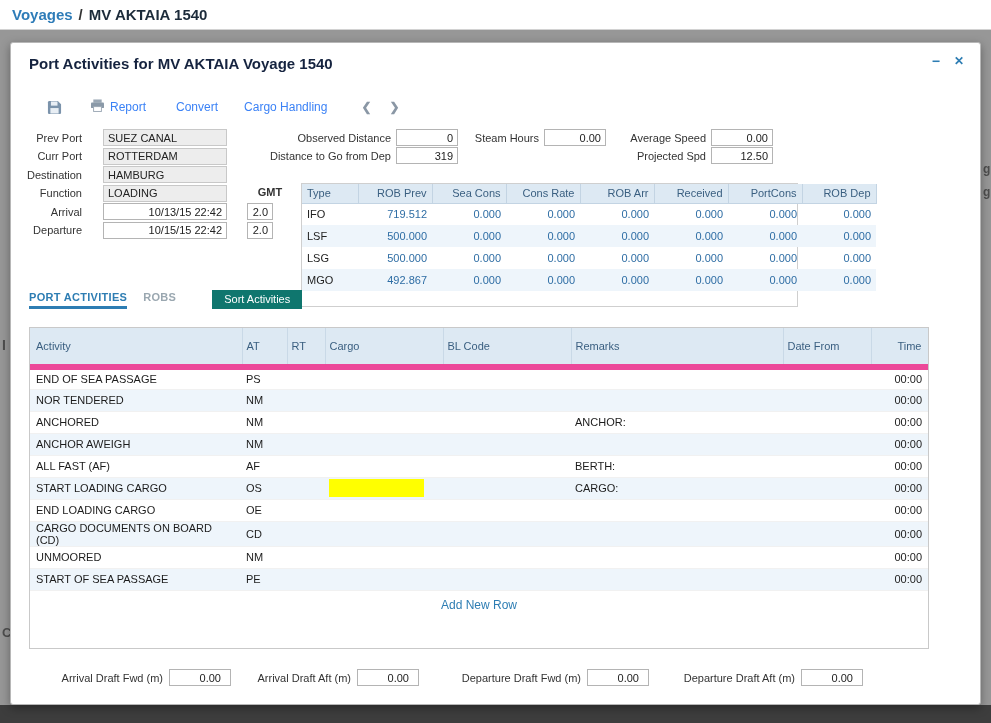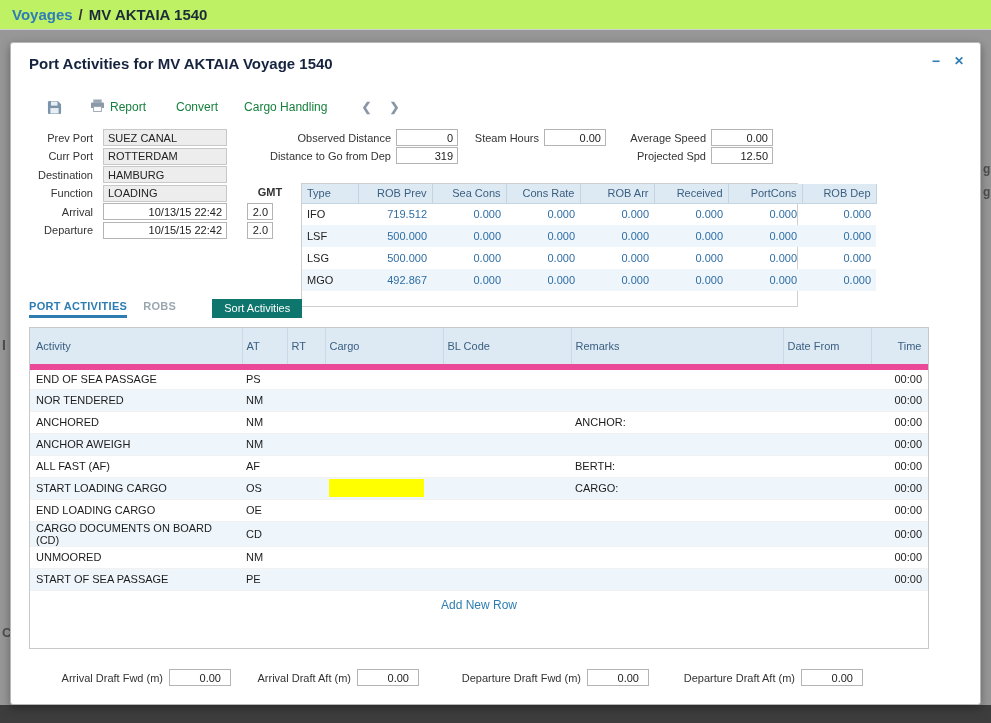--- a/index.html
+++ b/index.html
@@ -5,21 +5,21 @@
   * { margin:0; padding:0; box-sizing:border-box; }
   html,body { width:991px; height:723px; }
   body {
     font-family:"Liberation Sans",sans-serif;
     position:relative; overflow:hidden;
     background:#979797;
   }
   
   .topbar {
     position:absolute; top:0; left:0; width:100%; height:30px;
-    background:#bef264; border-bottom:1px solid #d2d2d2;
+    background:#ffffff; border-bottom:1px solid #d2d2d2;
     display:flex; align-items:center; padding-left:12px;
     font-size:15px; font-weight:bold;
   }
   .crumb-link { color:#2e7cb8; cursor:pointer; }
   .crumb-sep { color:#333; margin:0 6px; font-weight:bold; }
   .crumb-cur { color:#1c2b3a; }
   
   .backdrop { position:absolute; top:31px; left:0; width:100%; height:692px; background:#979797; }
   .bottomstrip { position:absolute; bottom:0; left:0; width:100%; height:18px; background:#3d3d3d; }
   .frag { position:absolute; font-size:12px; color:#4e4e4e; font-weight:bold; }
@@ -37,31 +37,31 @@
     position:absolute; left:18px; top:12px;
     font-size:15px; font-weight:bold; color:#15233f;
   }
   .modal-controls { position:absolute; right:16px; top:10px; display:flex; gap:14px; }
   .mc-btn { color:#2d7db3; font-weight:bold; cursor:pointer; font-size:14px; line-height:16px; }
   
   .toolbar {
     position:absolute; left:36px; top:54px; height:20px;
     display:flex; align-items:center; font-size:12px;
   }
-  .tb-link { color:#15803d; cursor:pointer; display:flex; align-items:center; gap:5px; }
+  .tb-link { color:#3b82f6; cursor:pointer; display:flex; align-items:center; gap:5px; }
   .tb-save { margin-right:28px; cursor:pointer; display:flex; }
   .tb-report { margin-right:30px; }
   .tb-convert { margin-right:26px; }
   .tb-cargo { margin-right:34px; }
   .chev { color:#8a97a5; font-size:12px; font-weight:bold; cursor:pointer; }
   .chev-l { margin-right:18px; }
   
   .voyage-fields { position:absolute; left:0; top:86px; }
   .vrow { display:flex; align-items:center; height:17px; margin-bottom:1.5px; }
-  .vlabel { width:92px; text-align:right; padding-right:10px; font-size:11px; color:#333; }
+  .vlabel { width:92px; text-align:right; padding-right:21px; font-size:11px; color:#333; }
   .ibox {
     border:1px solid #b4b4b4; background:#fff; height:17px;
     font-size:11px; color:#222; display:flex; align-items:center;
     padding:0 4px; overflow:hidden; white-space:nowrap;
   }
   .ibox.ro { background:#ededed; border-color:#c8c8c8; }
   .ibox.num { justify-content:flex-end; }
   .vinput { width:124px; }
   .gmtbox { width:26px; margin-left:20px; }
   .gmt-label {
@@ -88,21 +88,21 @@
     background:#dde9f3; color:#3a5f80; font-weight:normal; height:19px;
     border-right:1px solid #c3d4e3; border-bottom:1px solid #c3d4e3;
     padding:0 5px; text-align:left;
   }
   .rob-table th.num { text-align:right; }
   .rob-table td { height:22px; padding:0 5px; }
   .rob-table td.type { color:#222; }
   .rob-table td.num { text-align:right; color:#2e6da4; }
   .rob-table tbody tr:nth-child(even) { background:#eef5fb; }
   
-  .tabsrow { position:absolute; left:18px; top:256px; display:flex; align-items:flex-end; }
+  .tabsrow { position:absolute; left:18px; top:247px; display:flex; align-items:flex-end; }
   .tab { font-size:11px; font-weight:bold; letter-spacing:.3px; cursor:pointer; padding-bottom:3px; }
   .tab-active { color:#2d7db3; border-bottom:3px solid #2d7db3; }
   .tab-inactive { color:#9aa7b0; margin-left:16px; border-bottom:3px solid transparent; }
   .sort-btn {
     margin-left:36px; background:#0f766e; color:#fff; font-size:11px;
     padding:3px 12px 4px; cursor:pointer;
   }
   
   .act-box {
     position:absolute; left:18px; top:284px; width:900px; height:322px;

